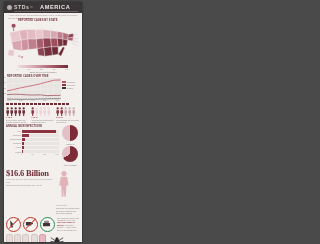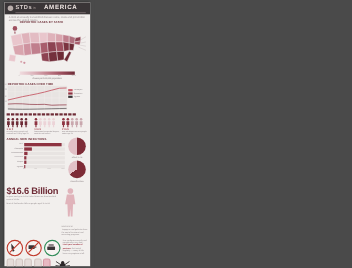--- a/index.html
+++ b/index.html
@@ -66,21 +66,21 @@
   .bfil{position:absolute;left:0;top:0;bottom:0;background:#8e3341;}
   .bax{display:flex;justify-content:space-between;margin-left:15px;}
   .bax span{font-size:1.5px;color:#9a9093;}
   .pies{width:20px;display:flex;flex-direction:column;gap:1.5px;
         align-items:center;}
   .pie{width:16px;height:16px;border-radius:50%;}
   .plbl{font-size:1.7px;color:#8d8487;text-align:center;}
 
   
   #money{display:flex;margin:3px 2px 0;gap:2px;}
-  .mleft{flex:1;}
+  .mleft{flex:1;font-family:Liberation Serif, serif;}
   .bignum{font-size:8.5px;font-weight:bold;color:#6e2b36;
           letter-spacing:-.2px;line-height:1;}
   .mtxt{font-size:1.8px;color:#8d8487;line-height:1.35;margin-top:1px;}
   .mright{width:24px;position:relative;}
 
   
   #prev{display:flex;margin:2px 2px 0;gap:2px;align-items:flex-start;}
   .picons{display:flex;gap:2px;}
   .circ{width:13px;height:13px;border-radius:50%;position:relative;
         border:1.4px solid #c0392b;background:#f7f3f1;}

